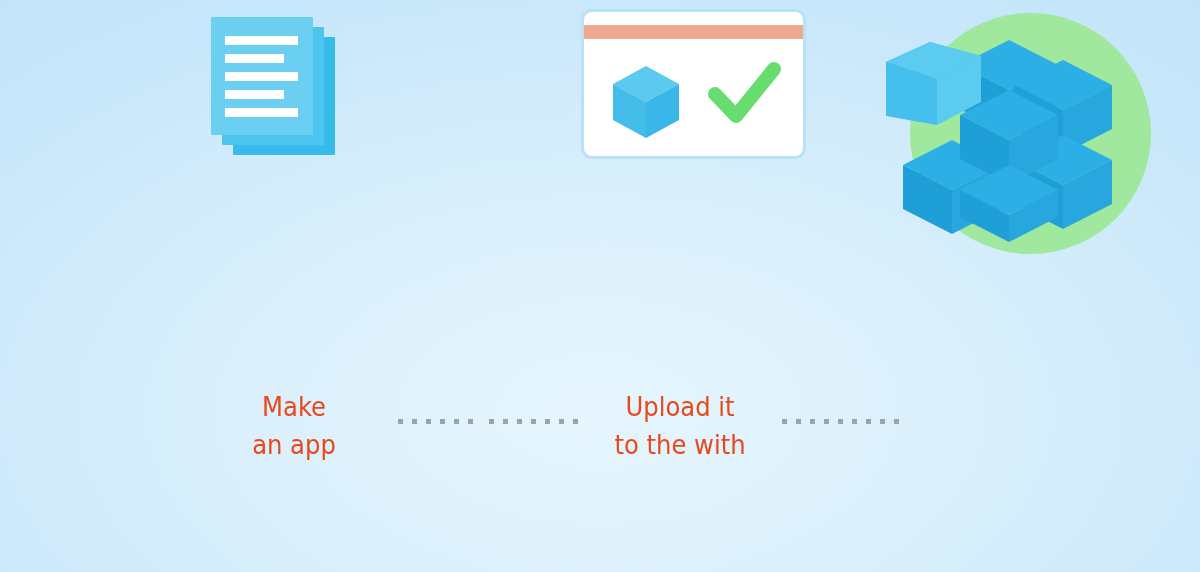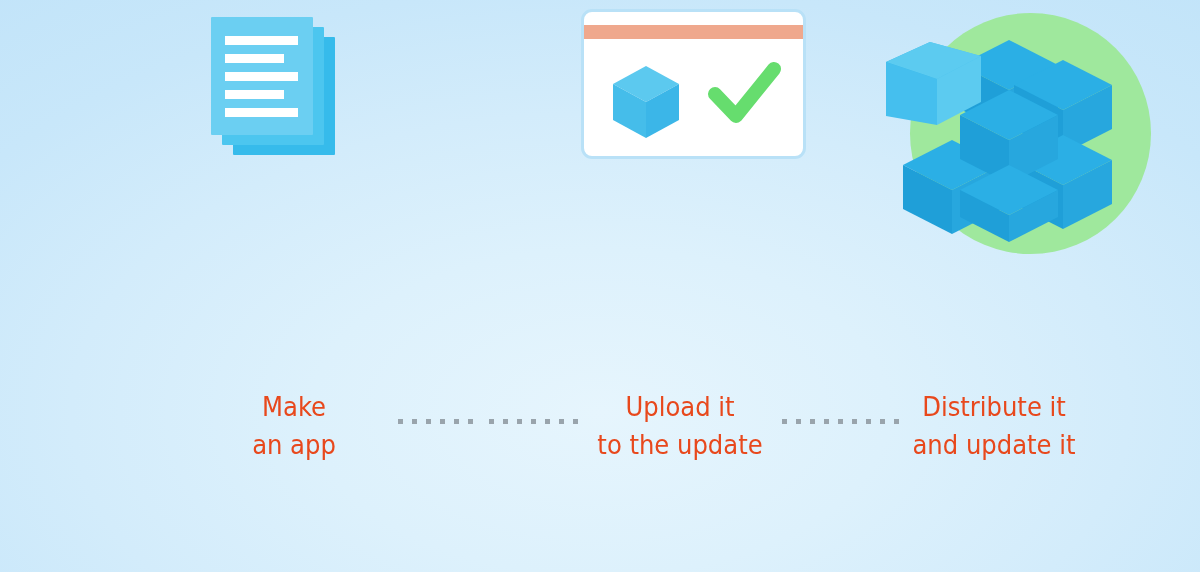--- a/index.html
+++ b/index.html
@@ -265,21 +265,21 @@
             </svg>
           </div>
           <div class="check">
             <svg width="78" height="66" viewBox="0 0 78 66">
               <path d="M9 33 L30 55 L68 8" stroke="#66dd6e" stroke-width="14" stroke-linecap="round" stroke-linejoin="round" fill="none"></path>
             </svg>
           </div>
         </div>
       </div>
       <div class="step-label">Upload it
-to the update</div>
+to the with</div>
     </div>
 
     <div class="connector conn-c">
       <div class="dots">
         <i></i>
         <i></i>
         <i></i>
         <i></i>
         <i></i>
         <i></i>
@@ -335,18 +335,16 @@
               <polygon points="54,40 105,54 105,100 54,86" fill="#4ec3ee"></polygon>
               <polygon points="10,60 54,40 54,86 10,114" fill="#3fbced"></polygon>
               <polygon points="10,60 54,40 105,54 61,77" fill="#5ccbf0"></polygon>
               <polygon points="10,60 61,77 61,123 10,114" fill="#45bfee"></polygon>
               <polygon points="61,77 105,54 105,100 61,123" fill="#5ccbf0"></polygon>
             </g>
 
           </svg>
         </div>
       </div>
-      <div class="step-label">Distribute it
-and update it</div>
     </div>
 
   </div>
 </div>
 
 </body></html>

